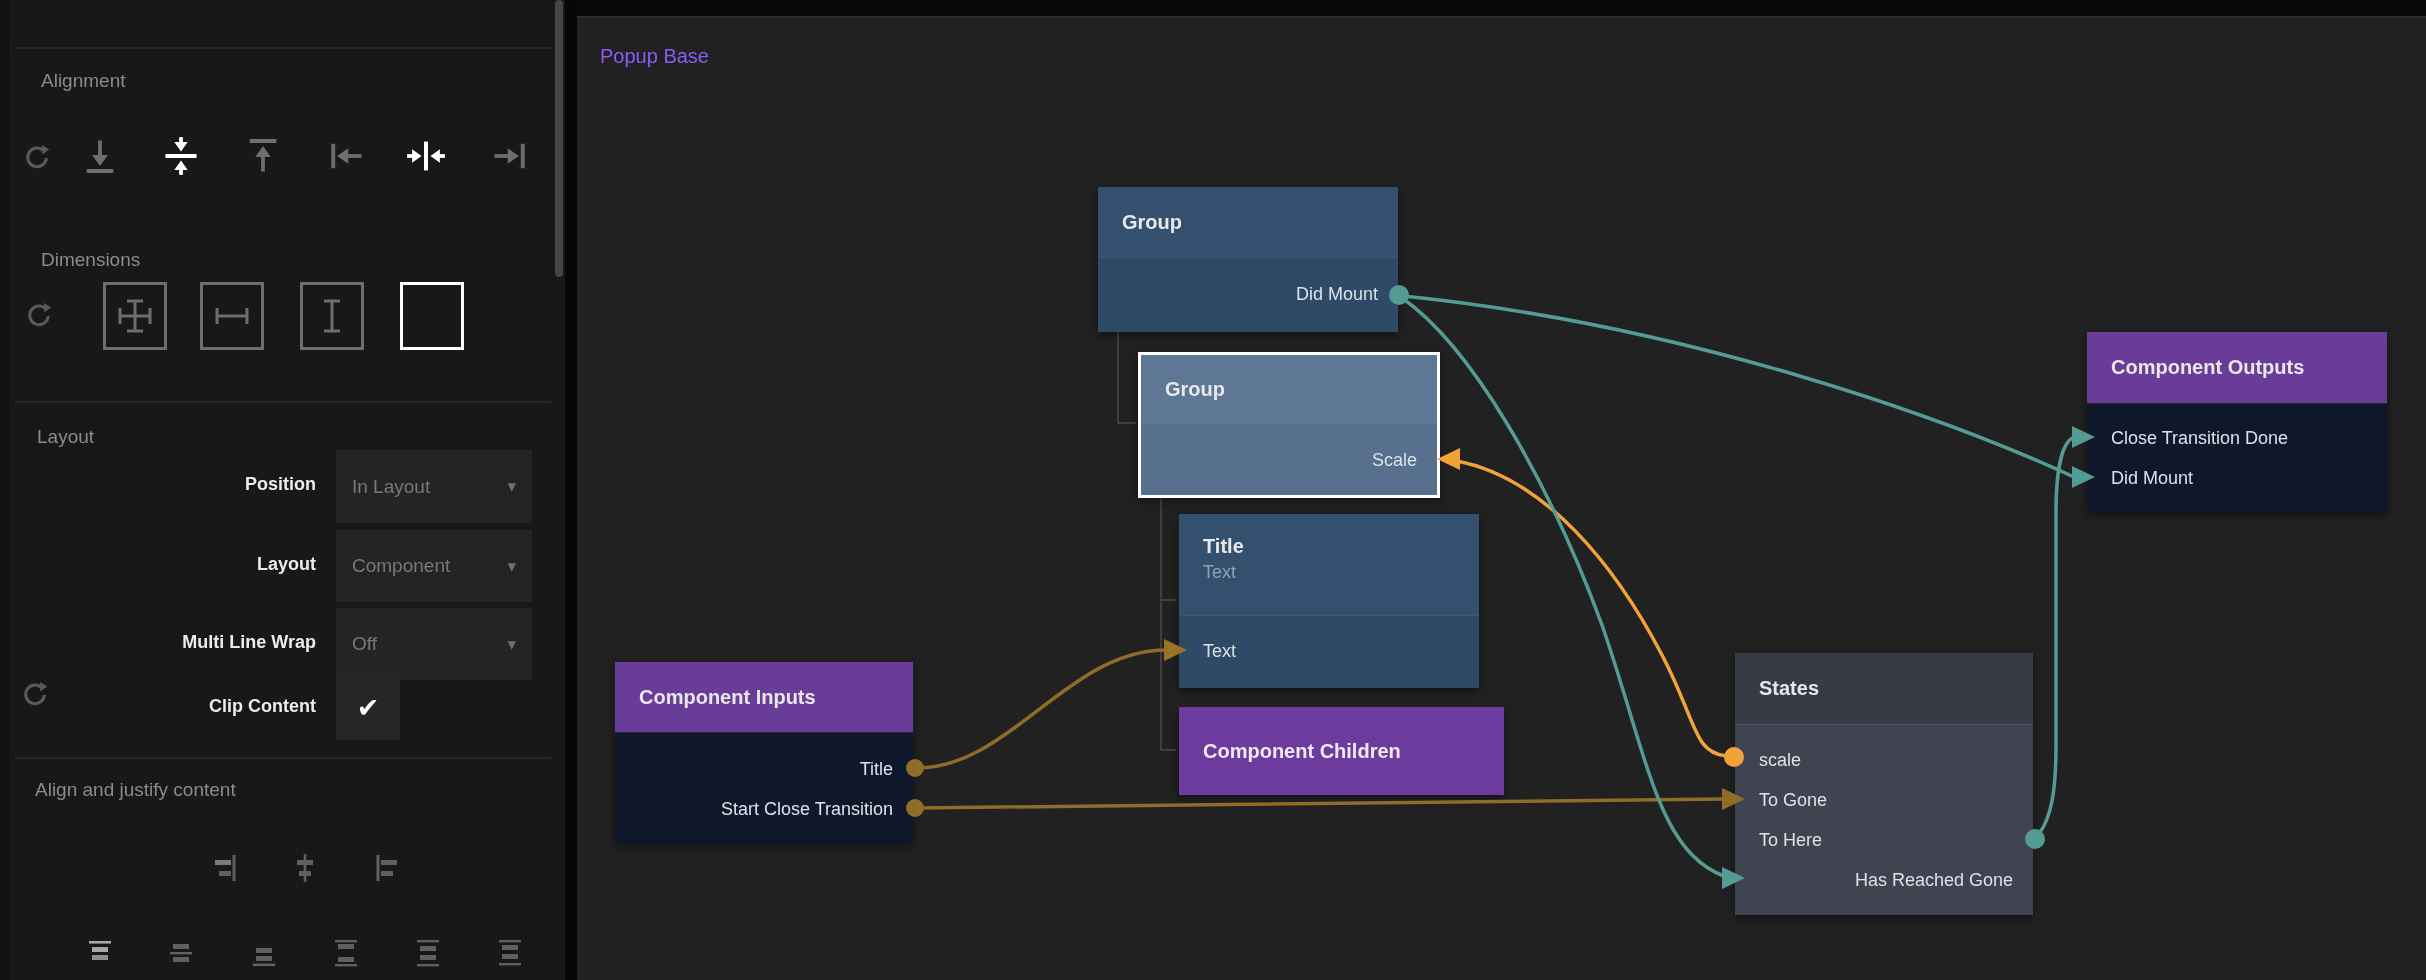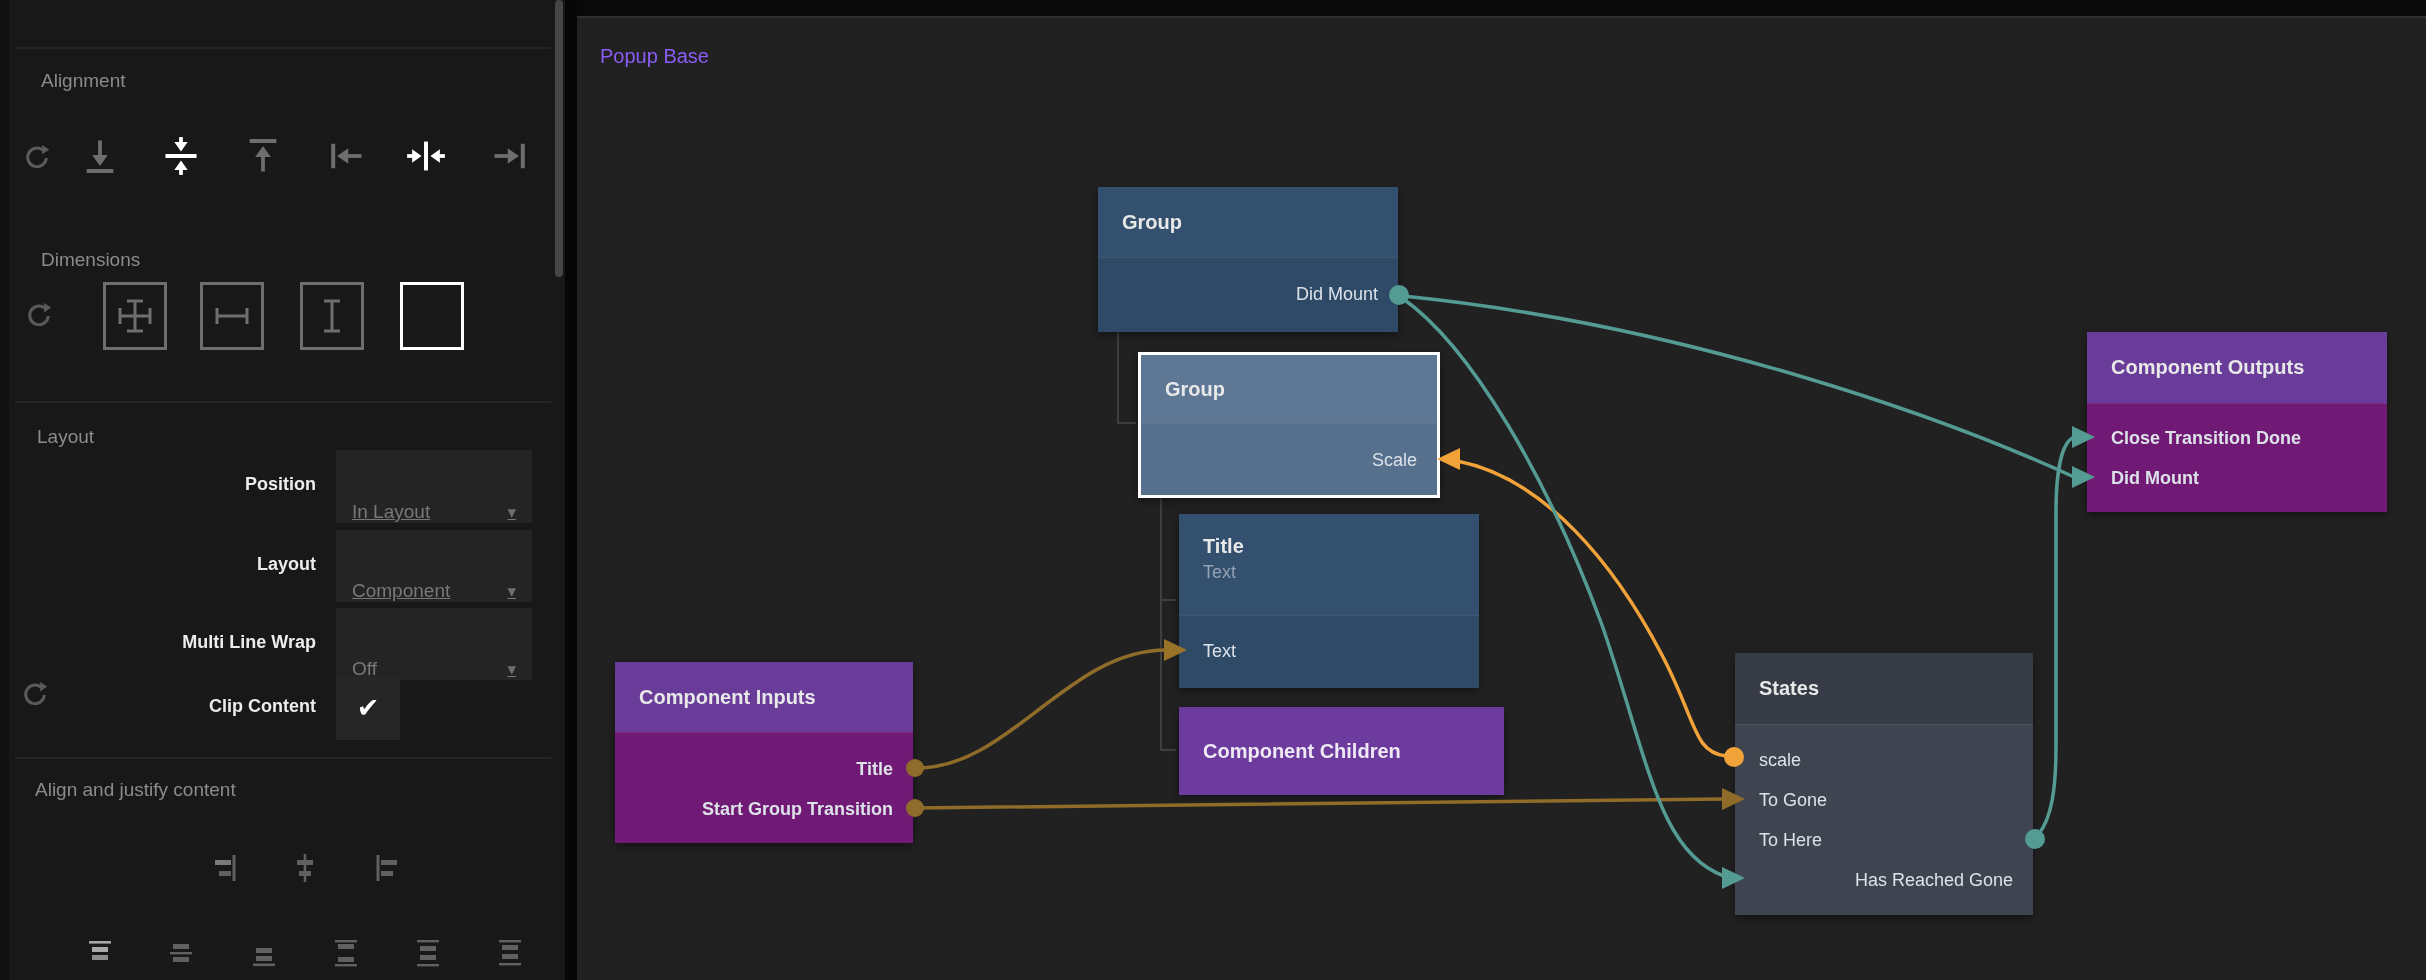--- a/index.html
+++ b/index.html
@@ -15,42 +15,42 @@
   .scroll-thumb{position:absolute;left:555px;top:0;width:8px;height:277px;background:#454545;border-radius:4px;}
 
   .icon-btn{position:absolute;display:flex;align-items:center;justify-content:center;}
   .dim-box{position:absolute;width:64px;height:68px;border:3px solid #6e6e6e;box-sizing:border-box;
            display:flex;align-items:center;justify-content:center;}
   .dim-box.active{border-color:#ffffff;}
 
   .sb-row-label{position:absolute;left:0;width:316px;text-align:right;color:#ececec;
                 font-size:18px;font-weight:700;}
   .dropdown{position:absolute;left:336px;width:196px;background:#242424;color:#787878;
-            font-size:19px;display:flex;align-items:flex-end;padding:0 16px;box-sizing:border-box;text-decoration:underline;}
+            font-size:19px;display:flex;align-items:center;padding:0 16px;box-sizing:border-box;}
   .dropdown .dd-value{flex:1;}
   .dropdown .dd-caret{color:#6f6f6f;font-size:17px;}
   .checkbox{position:absolute;left:336px;top:676px;width:64px;height:64px;background:#262626;
             display:flex;align-items:center;justify-content:center;color:#fff;font-size:27px;font-weight:700;}
 
   
   .canvas-topstrip{position:absolute;left:577px;top:0;width:1849px;height:16px;background:#090909;}
   .canvas{position:absolute;left:577px;top:16px;width:1849px;height:964px;background:#212121;
           border-top:2px solid #2f2f2f;box-sizing:border-box;}
   .canvas-title{position:absolute;left:600px;top:45px;color:#8b5cf6;font-size:20px;}
 
   .node{position:absolute;box-shadow:0 3px 8px rgba(0,0,0,.45);}
   .nhead{padding-left:24px;color:#e8e8e8;font-size:20px;font-weight:700;box-sizing:border-box;}
   .nbody{box-sizing:border-box;border-top:1px solid rgba(255,255,255,0.08);}
   .nrow{height:40px;line-height:40px;color:#dce2e8;font-size:18px;padding:0 20px 0 24px;box-sizing:border-box;}
   .nrow.right{text-align:right;}
   .nsub{color:#93a1b3;font-size:18px;font-weight:400;margin-top:2px;}
 
   .blue  .nhead{background:#33506e;} .blue  .nbody{background:#2f4a66;}
   .bluesel{border:3px solid #ffffff;} .bluesel .nhead{background:#5e7795;} .bluesel .nbody{background:#57708d;}
-  .purple .nhead{background:#693c99;} .purple .nbody{background:#701a75;font-weight:bold;}
+  .purple .nhead{background:#693c99;} .purple .nbody{background:#0f172a;}
   .gray   .nhead{background:#373b46;} .gray   .nbody{background:#3f4450;}
   .purple-solid{background:#6d3b9e;color:#efe9f5;font-size:20px;font-weight:700;
                 padding-left:24px;display:flex;align-items:center;box-shadow:0 3px 8px rgba(0,0,0,.45);}
 
   svg.layer{position:absolute;left:0;top:0;pointer-events:none;}
   .wire{fill:none;stroke-width:3.5;stroke-linecap:round;pointer-events:stroke;}
   .wire.teal{stroke:#549b93;} .wire.olive{stroke:#8f6c29;} .wire.orange{stroke:#f1a33a;}
   .hier{fill:none;stroke:#4a4a4a;stroke-width:1.5;}
 </style>
 </head>
@@ -293,21 +293,21 @@
   </div>
 
   <div class="purple-solid" style="position:absolute;left:1179px;top:707px;width:301px;height:88px">
     <span>Component Children</span>
   </div>
 
   <div class="node purple" style="left:615px;top:662px;width:298px;height:181px">
     <div class="nhead" style="height:70px;line-height:70px">Component Inputs</div>
     <div class="nbody" style="height:111px;padding-top:16px">
       <div class="nrow right">Title</div>
-      <div class="nrow right">Start Group Transition</div>
+      <div class="nrow right">Start Close Transition</div>
     </div>
   </div>
 
   <div class="node gray" style="left:1735px;top:653px;width:298px;height:262px">
     <div class="nhead" style="height:71px;line-height:71px">States</div>
     <div class="nbody" style="height:191px;padding-top:15px">
       <div class="nrow">scale</div>
       <div class="nrow">To Gone</div>
       <div class="nrow">To Here</div>
       <div class="nrow right">Has Reached Gone</div>

